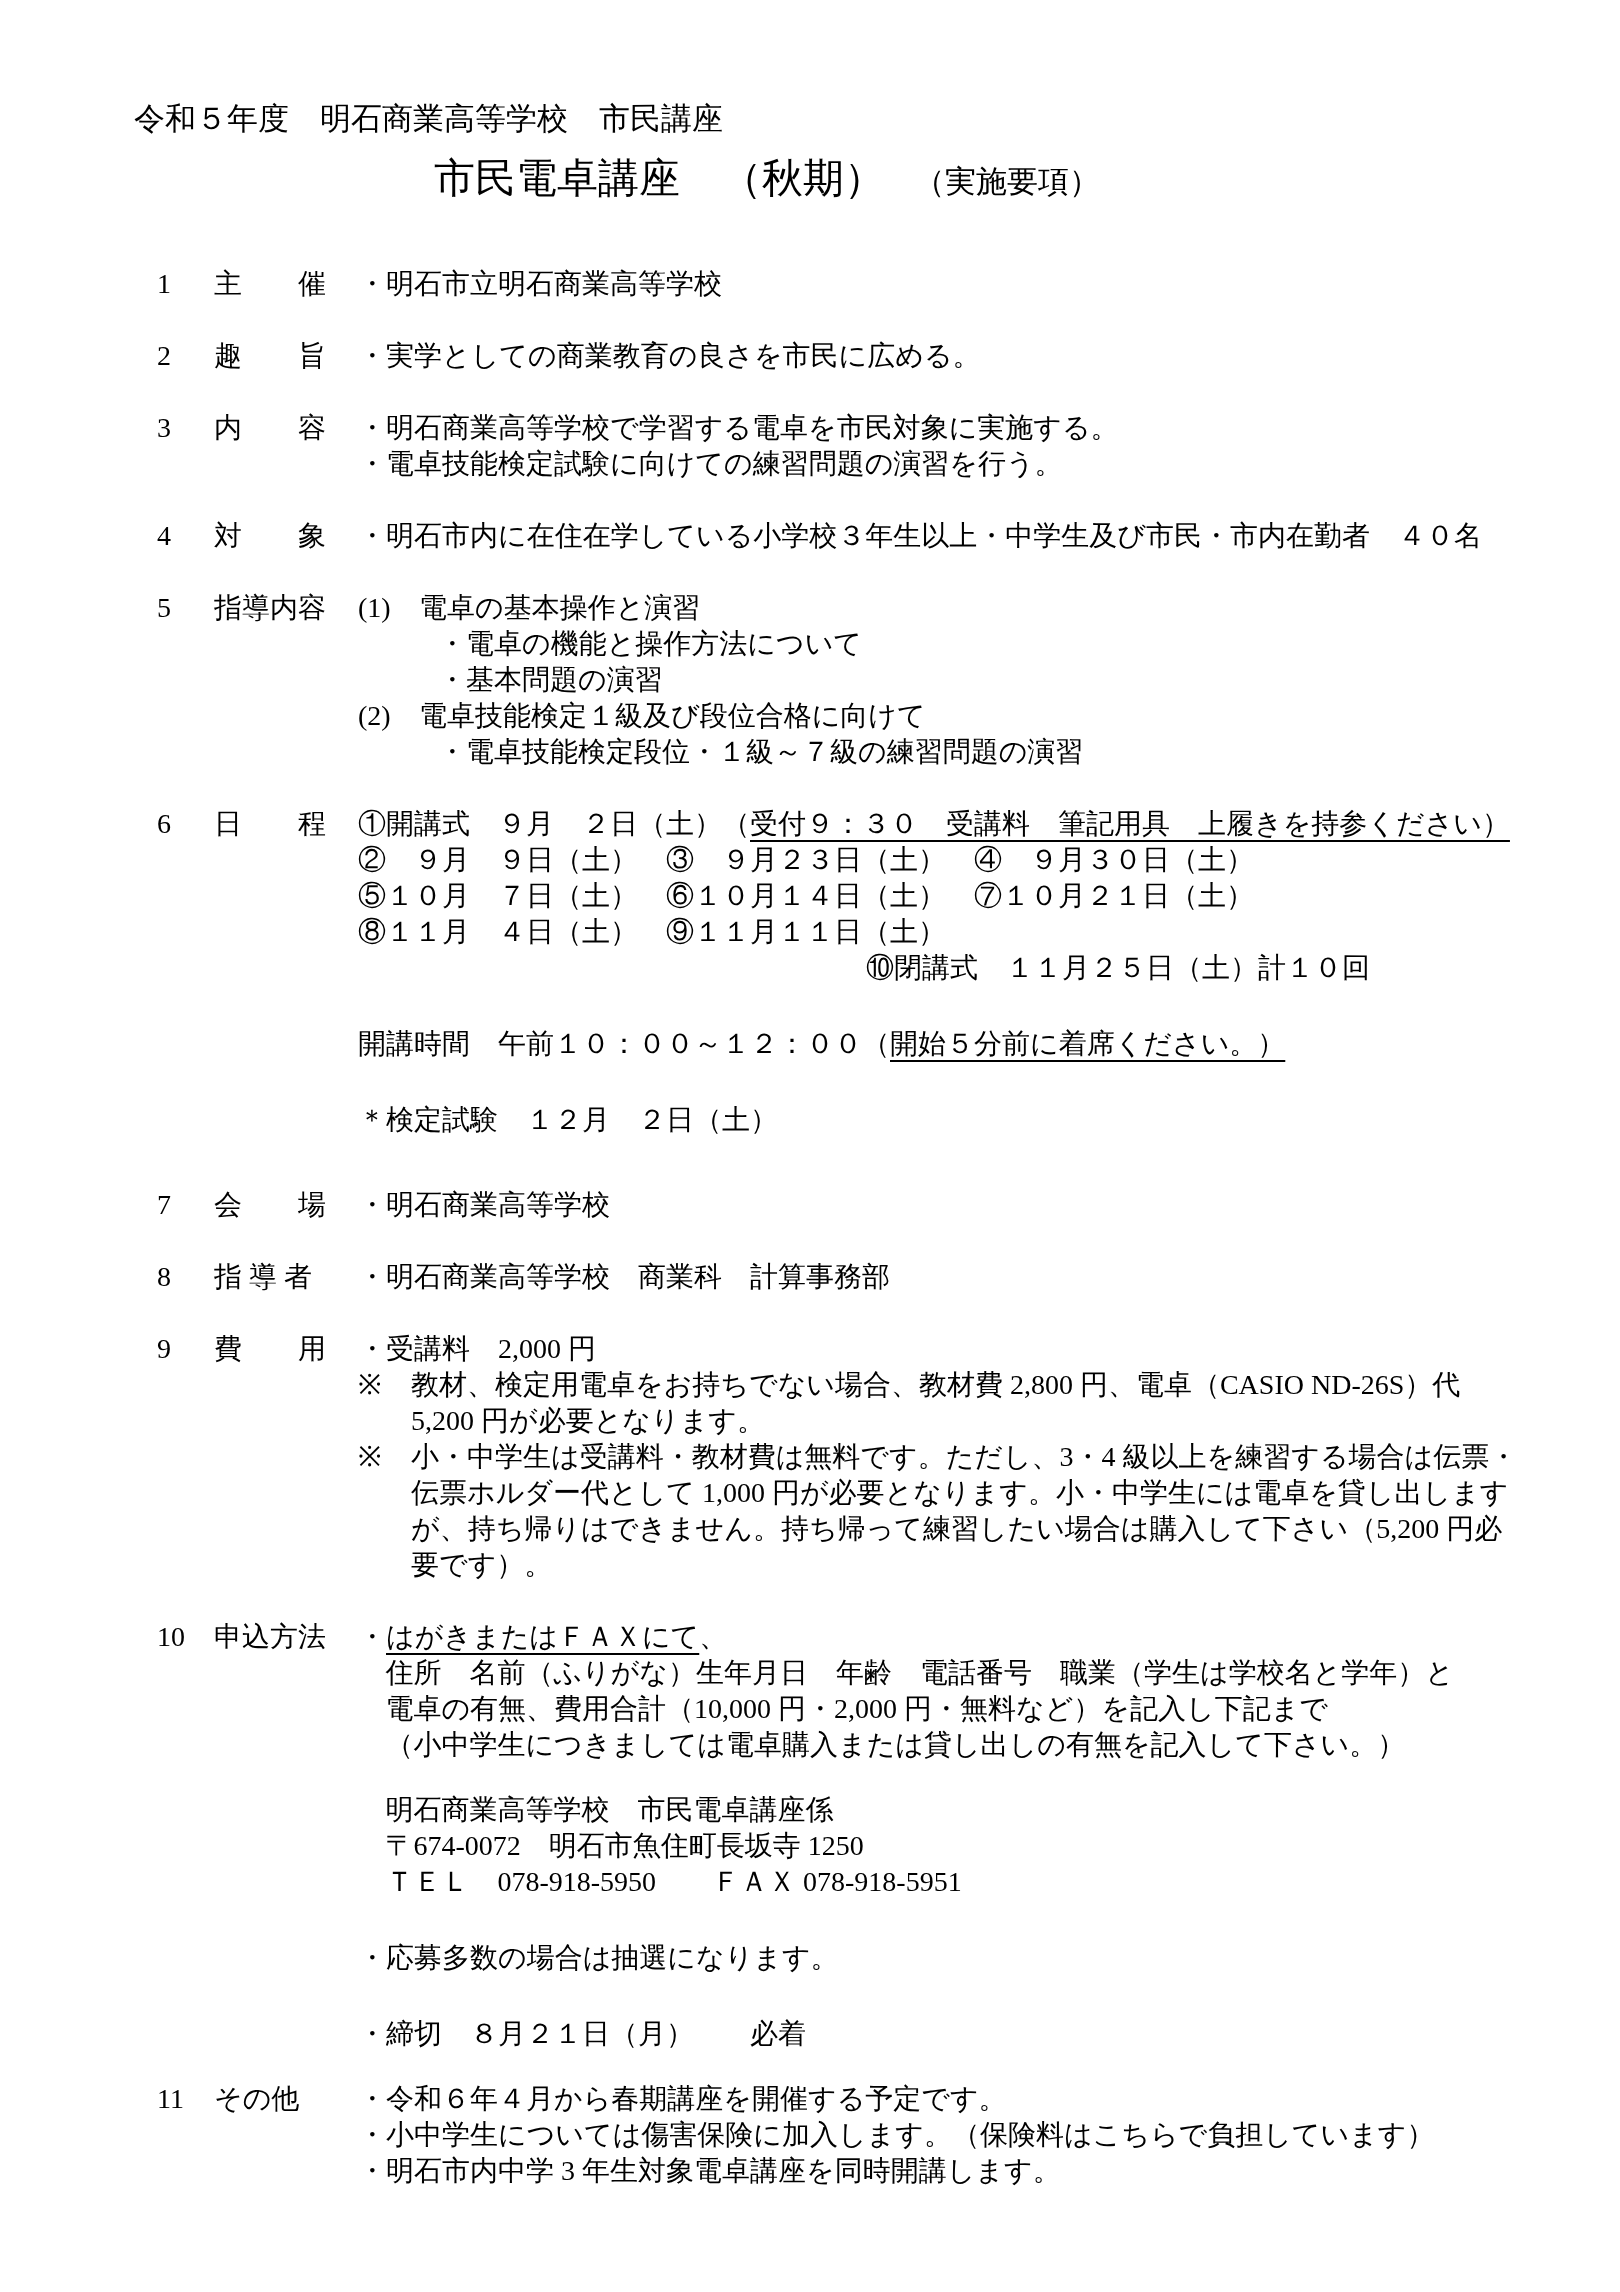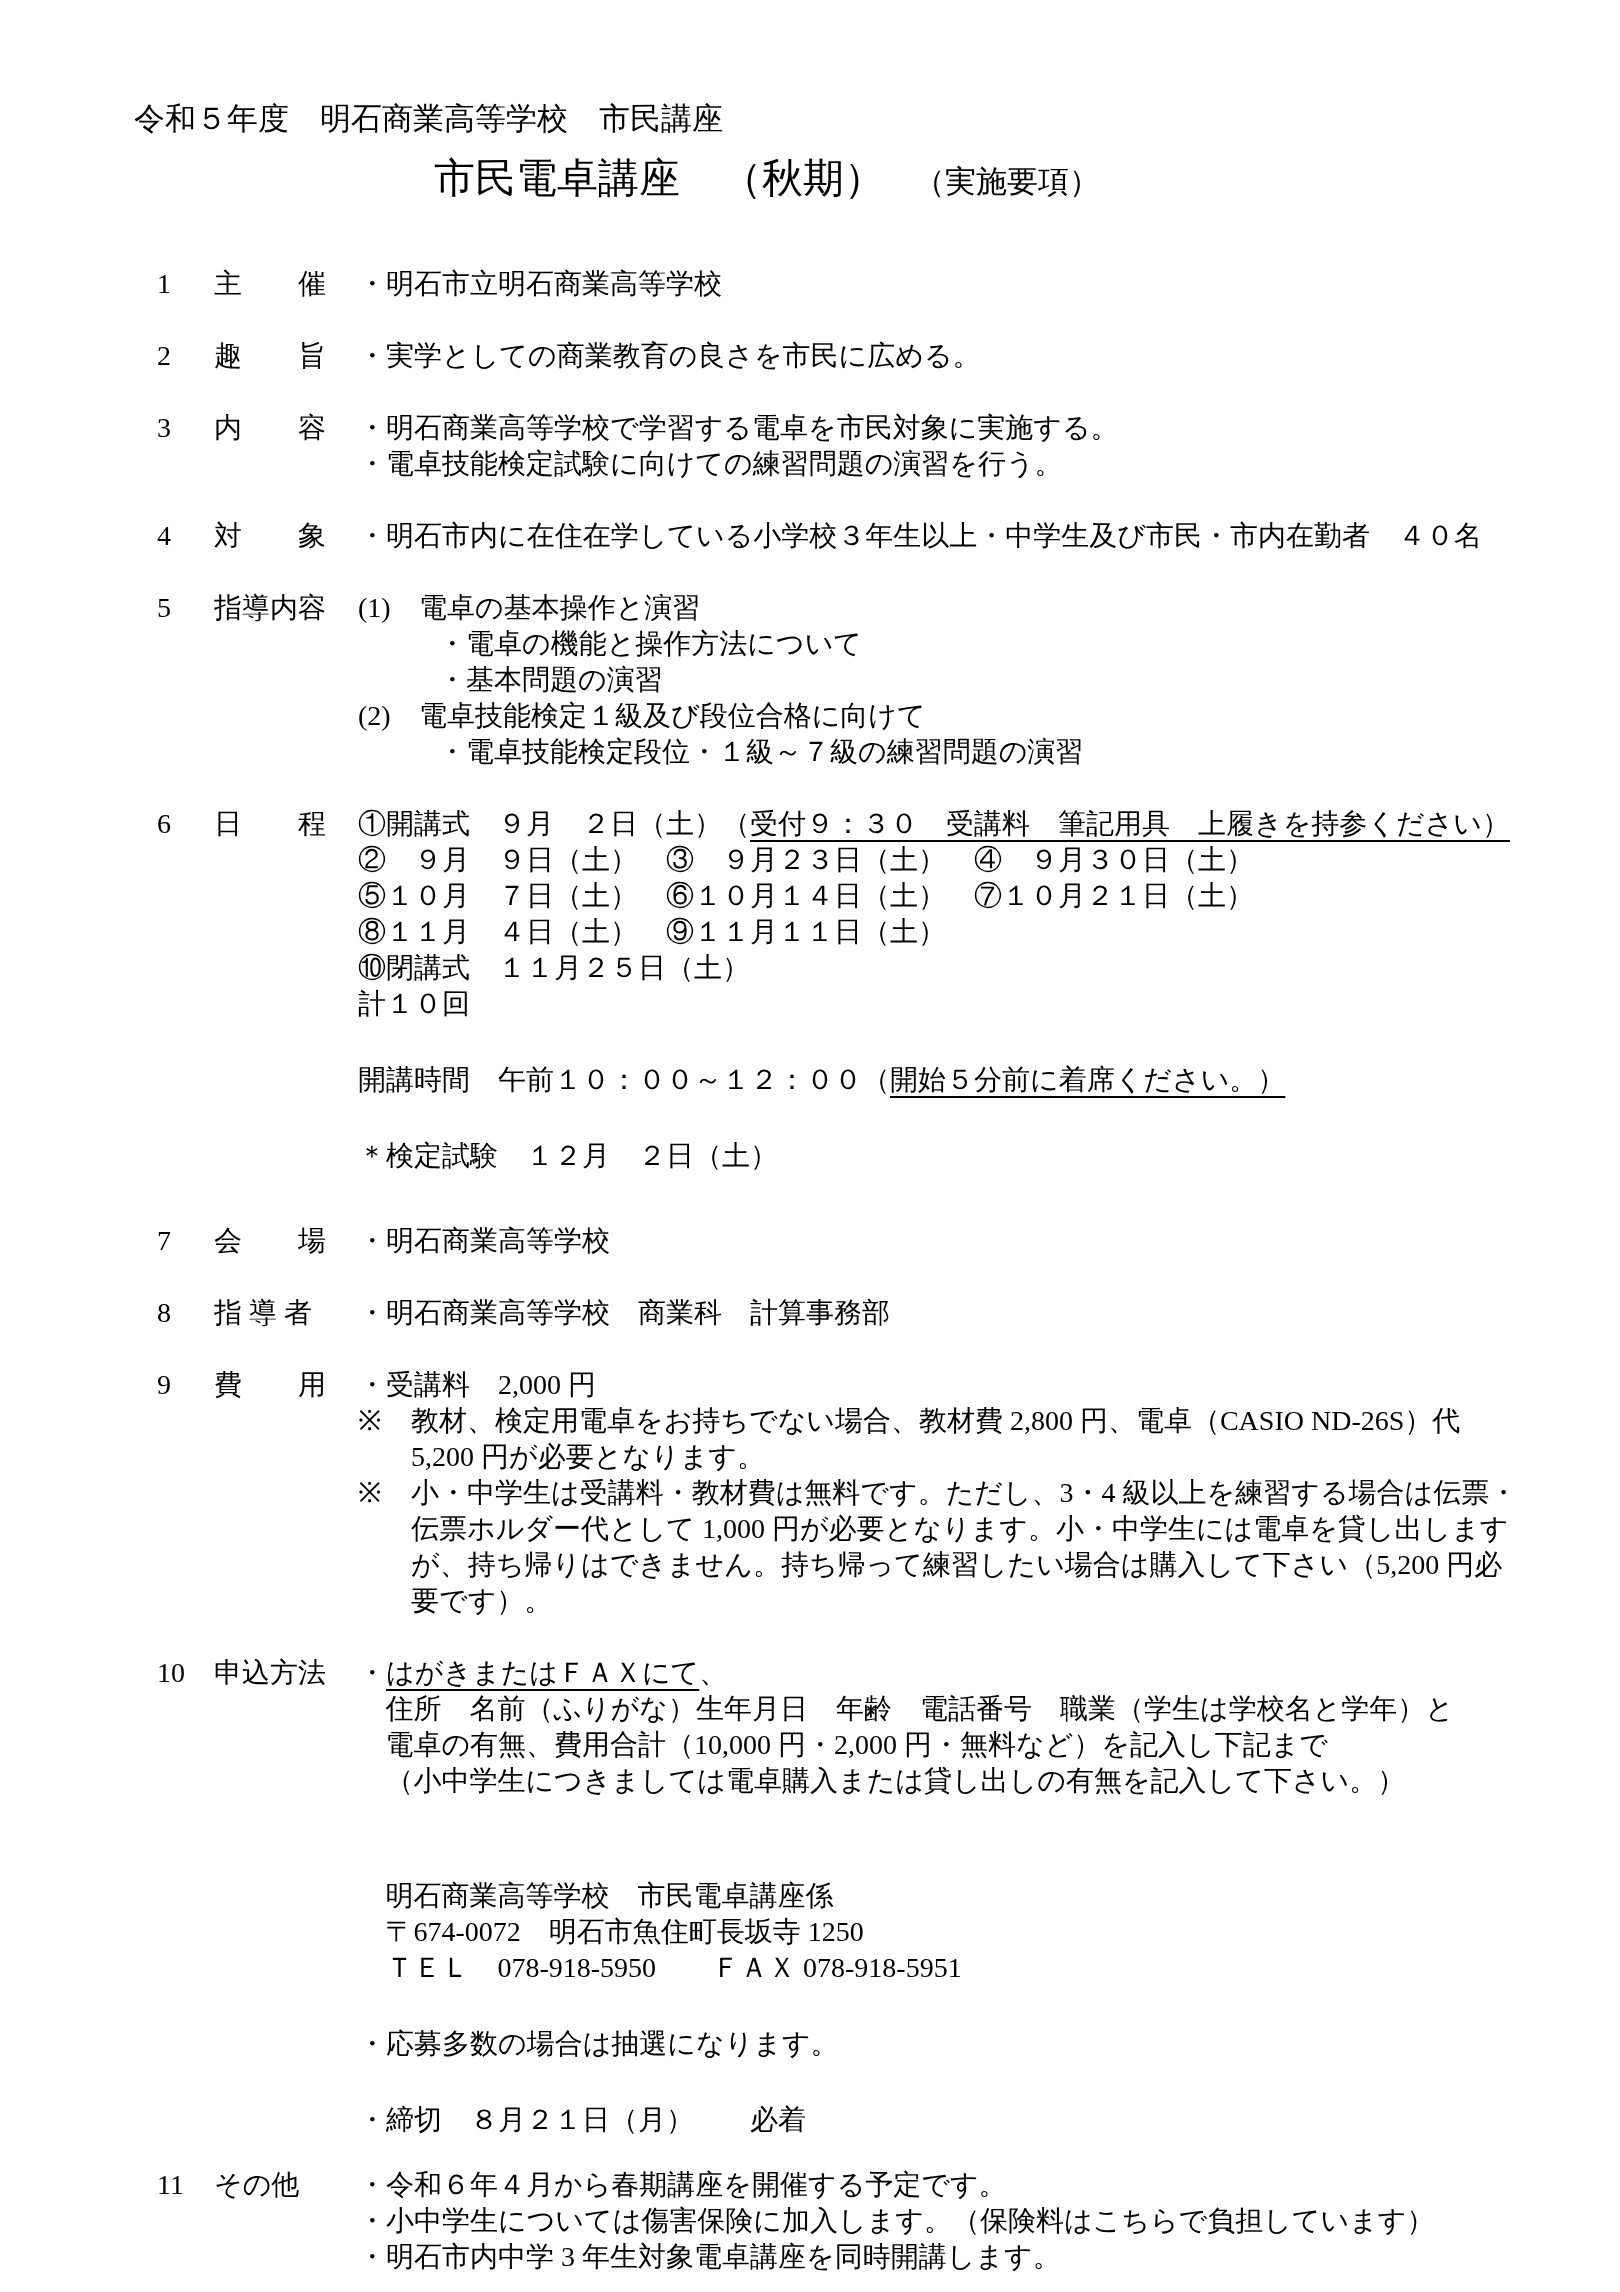--- a/index.html
+++ b/index.html
@@ -17,26 +17,26 @@
   .item{display:flex;margin-left:157px;margin-top:36px;}
   .item.g50{margin-top:49px;}
   .item.g30{margin-top:29px;}
   .num{width:57px;line-height:36px;flex:0 0 auto;}
   .label{width:144px;line-height:36px;flex:0 0 auto;white-space:pre;}
   .content{flex:1 1 auto;}
   .line{line-height:36px;white-space:pre;}
   .gap1{margin-top:40px;}
   .mk{display:inline-block;width:61px;}
   .ind65{margin-left:80px;}
-  .lrow{display:flex;justify-content:flex-end;width:1012px;flex-direction:column;}
+  .lrow{display:flex;justify-content:flex-end;width:1012px;}
   .note{display:flex;}
   .nmark{width:53px;line-height:36px;flex:0 0 auto;}
   .ntext{flex:1 1 auto;}
   .blk{margin-left:27.4px;}
-  .addr{margin-top:79px;}
+  .addr{margin-top:29px;}
   .u{text-decoration:underline;text-underline-offset:6.9px;text-decoration-thickness:2px;}
 </style>
 </head>
 <body>
 
 <div class="page">
 
   <div class="t1">令和５年度　明石商業高等学校　市民講座</div>
   <div class="t2"><span class="t2main">市民電卓講座　（秋期）</span><span class="t2sub">（実施要項）</span></div>
 

